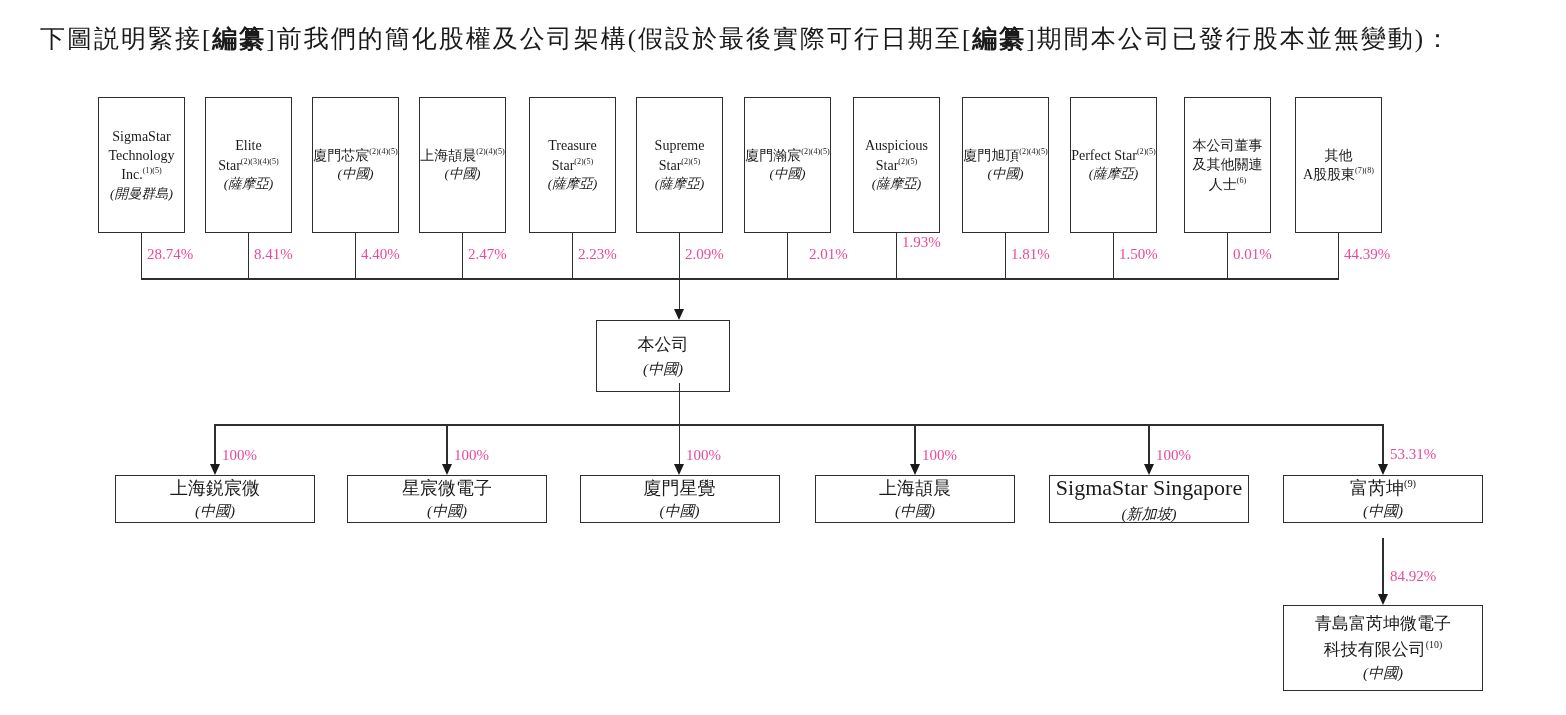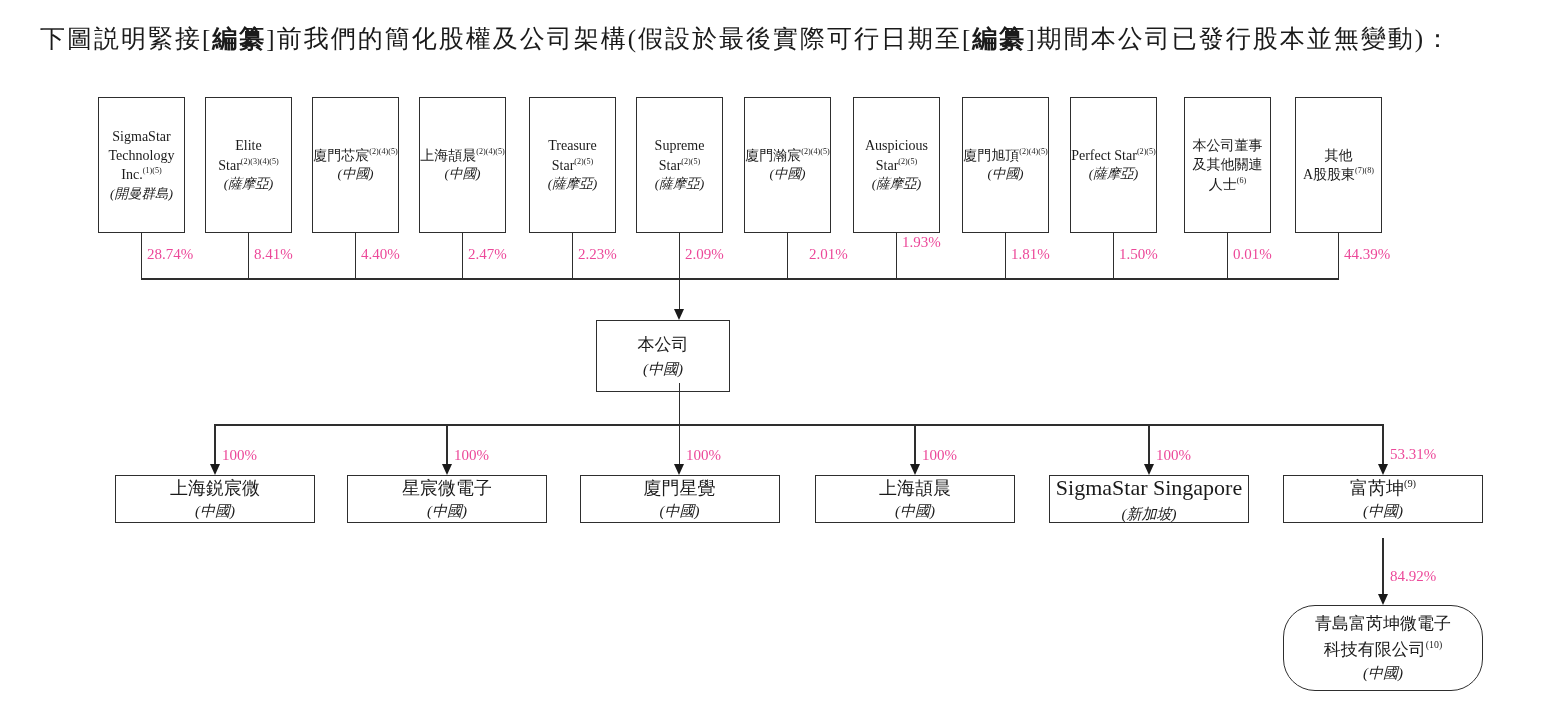--- a/index.html
+++ b/index.html
@@ -21,21 +21,21 @@
   .ln { display:block; }
   .loc { font-style:italic; }
   sup { font-size:0.58em; vertical-align:super; line-height:0; letter-spacing:0; }
   .sh { top:97px; width:87px; height:136px; font-size:14px; line-height:1.38; }
   .sh .loc { font-size:13.5px; }
   .parent { left:596px; top:320px; width:134px; height:72px; font-size:17px; line-height:1.5; }
   .parent .loc { font-size:15px; }
   .sub { top:475px; width:200px; height:48px; font-size:18px; line-height:1.4; }
   .sub .loc { font-size:15px; }
   .sub .en { font-size:22px; }
-  .bottom-box { left:1283px; top:605px; width:200px; height:86px; font-size:17px; line-height:1.5;border-radius:32px; }
+  .bottom-box { left:1283px; top:605px; width:200px; height:86px; font-size:17px; line-height:1.5; }
   .bottom-box .loc { font-size:15px; }
   .vline { position:absolute; width:1.5px; background:#2e2e2e; }
   .hline { position:absolute; height:1.5px; background:#2e2e2e; }
   .pct { position:absolute; font-size:15px; white-space:nowrap; color:#ec4899; }
   .arr {
     position:absolute; width:0; height:0;
     border-left:5.5px solid transparent; border-right:5.5px solid transparent;
     border-top:11px solid #1a1a1a;
   }
 </style>

